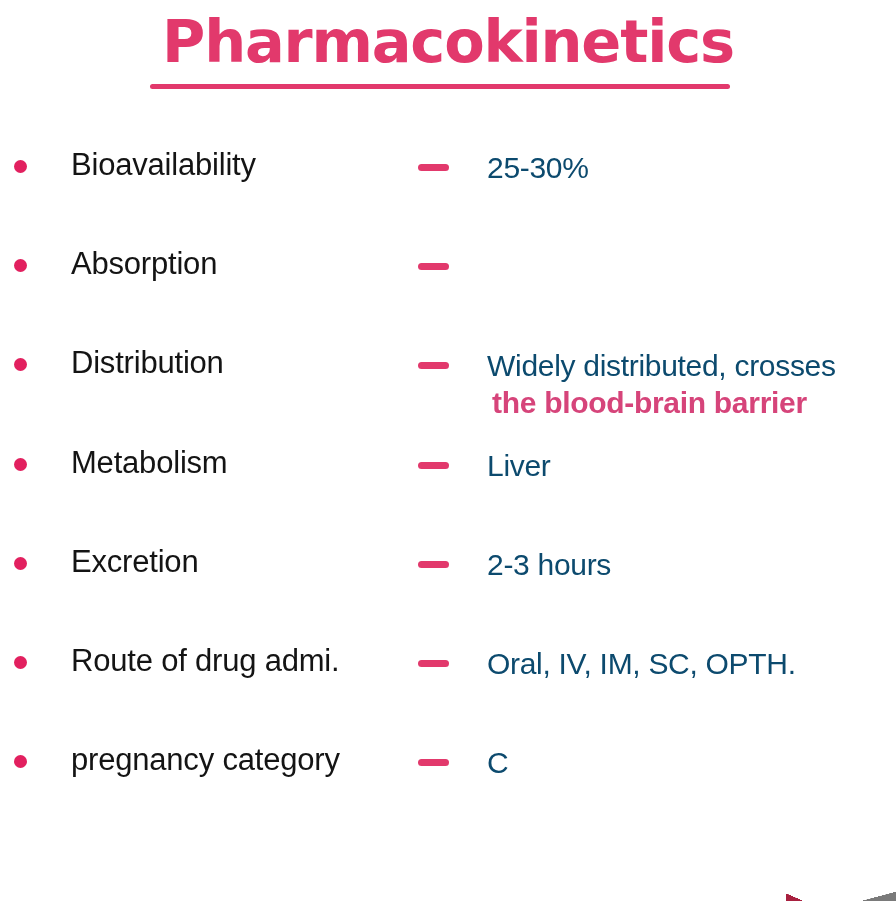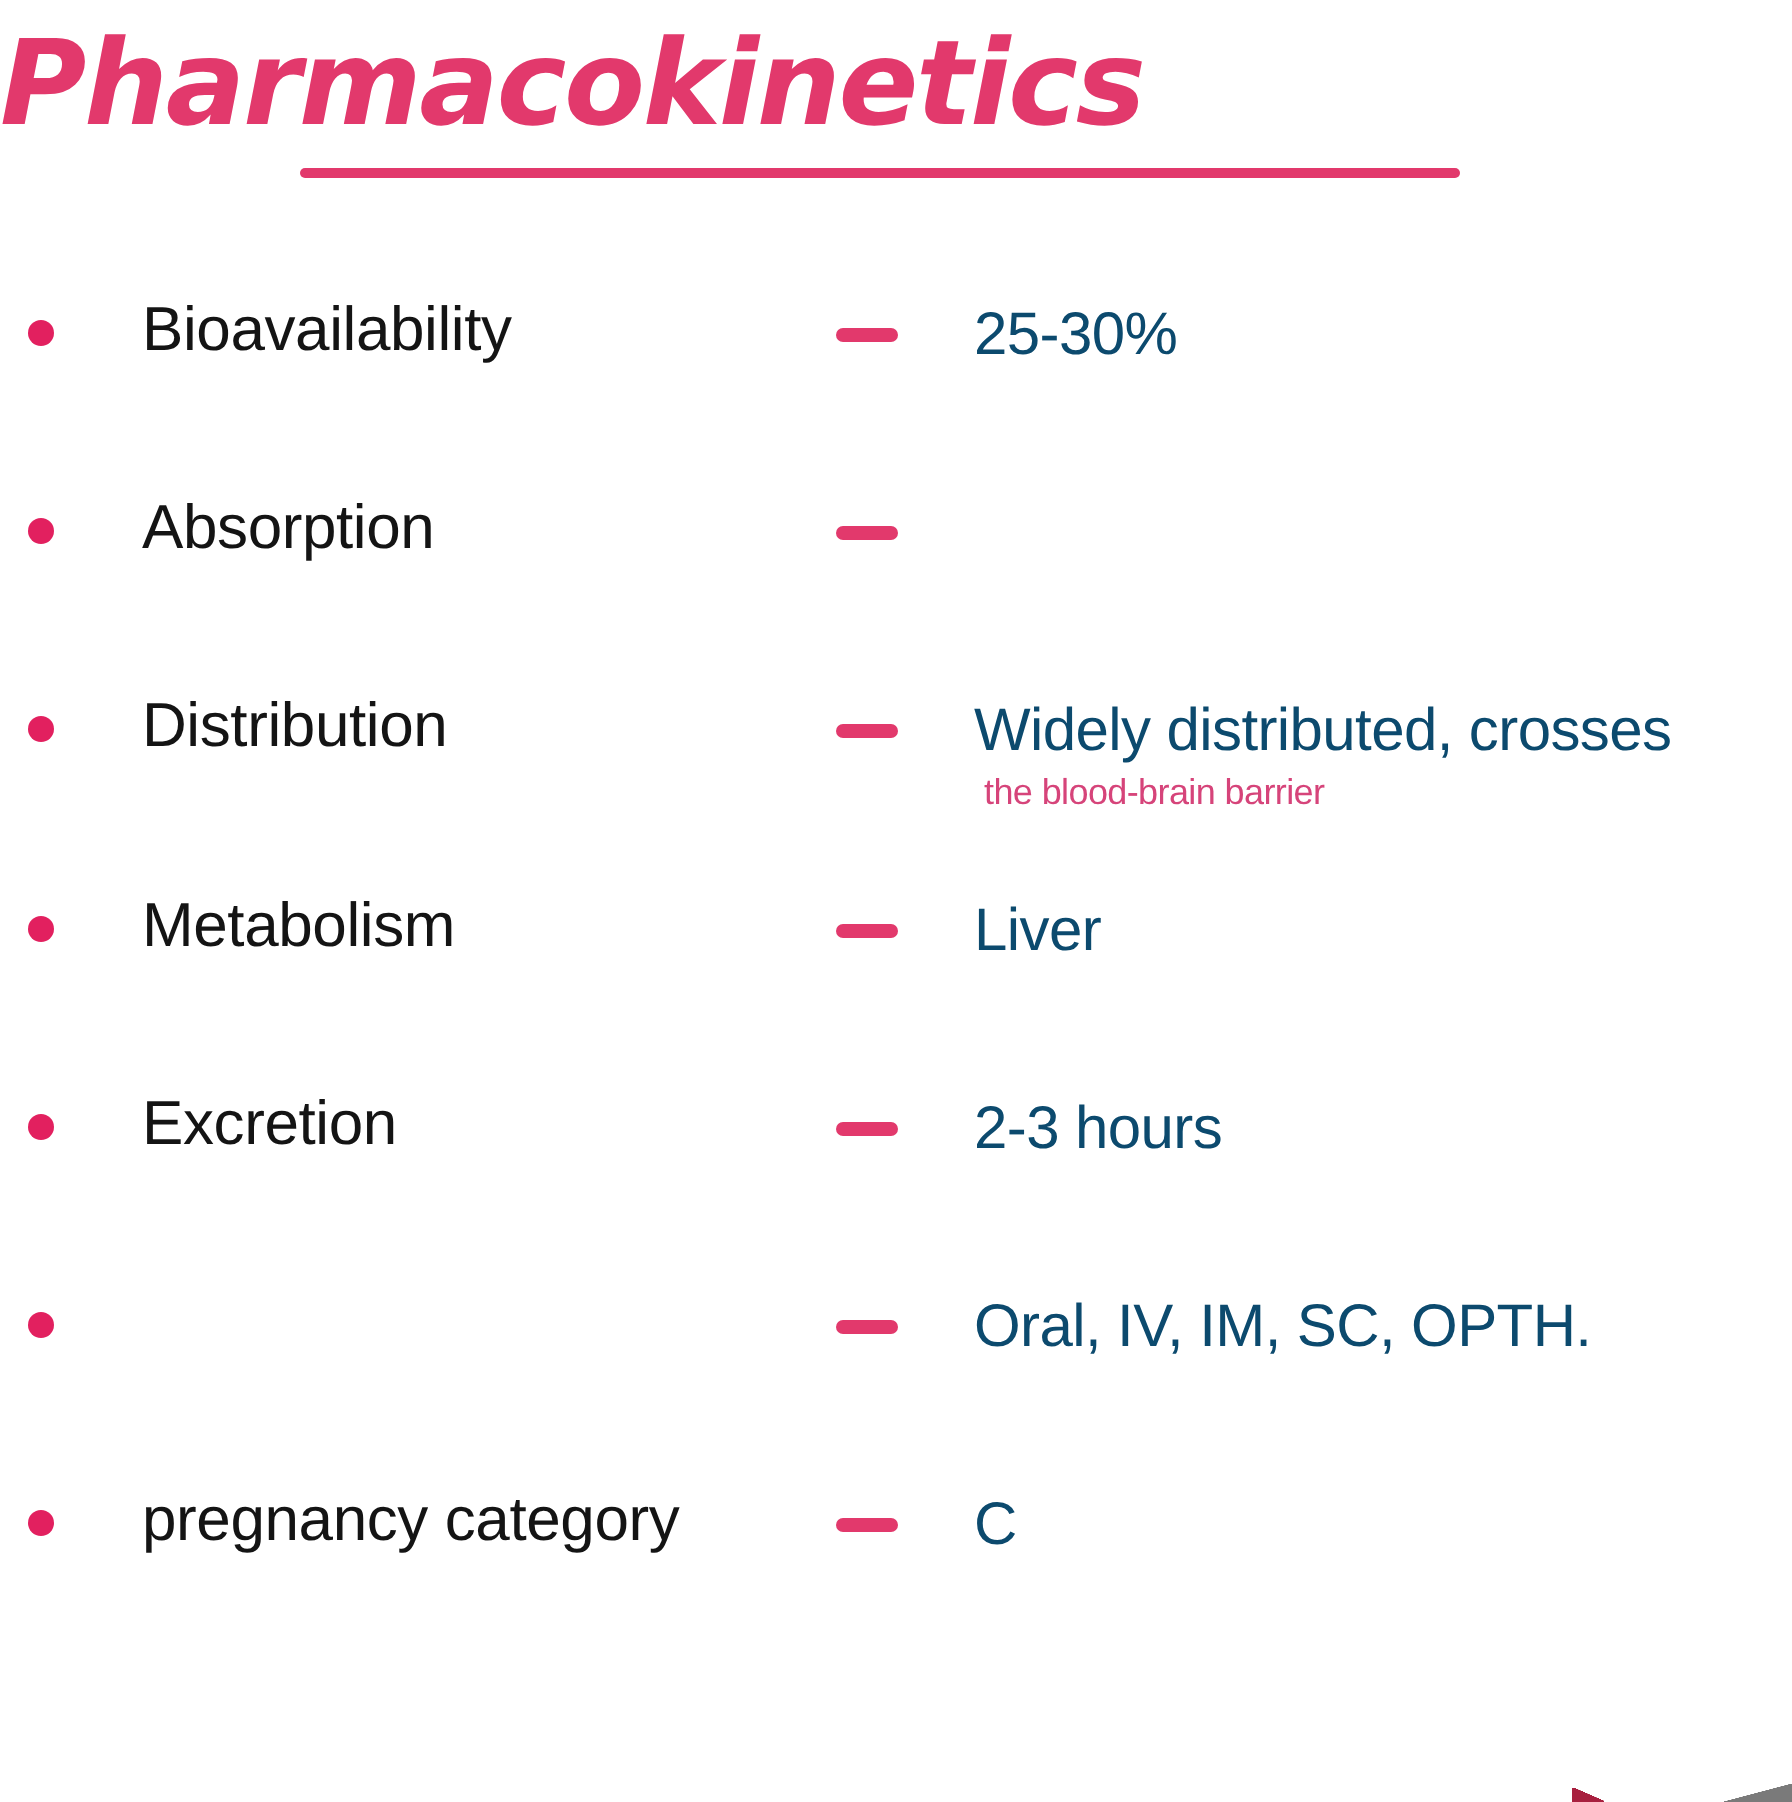--- a/index.html
+++ b/index.html
@@ -21,21 +21,21 @@
     inset: 0;
     background: #ffffff;
   }
 
   
   .title-block {
     position: absolute;
     left: 0;
     top: 8px;
     width: 896px;
-    font-style: italic;
+    text-align: center;
   }
   .title {
     display: inline-block;
     font-family: "DejaVu Sans", sans-serif;
     font-size: 59px;
     font-weight: bold;
     letter-spacing: -1.2px;
     color: #e2396c;
     line-height: 1.15;
   }
@@ -105,22 +105,22 @@
     color: #0c4a6e;
     letter-spacing: -0.3px;
     white-space: nowrap;
   }
 
   .value-sub {
     position: absolute;
     left: 492px;
     top: 57px;
     font-family: "Liberation Sans", sans-serif;
-    font-size: 18px;
-    font-weight: 400;
+    font-size: 30px;
+    font-weight: 700;
     color: #d6447a;
     letter-spacing: -0.3px;
     white-space: nowrap;
   }
 
   
   .corner-wedge {
     position: absolute;
     right: 0;
     bottom: 0;
@@ -180,20 +180,21 @@
 
     <div class="row">
       <span class="bullet"></span>
       <span class="label">Excretion</span>
       <span class="dash"></span>
       <span class="value">2-3 hours</span>
     </div>
 
     <div class="row">
       <span class="bullet"></span>
+      <span class="label">Route of drug admi.</span>
       <span class="dash"></span>
       <span class="value">Oral, IV, IM, SC, OPTH.</span>
     </div>
 
     <div class="row">
       <span class="bullet"></span>
       <span class="label">pregnancy category</span>
       <span class="dash"></span>
       <span class="value">C</span>
     </div>

